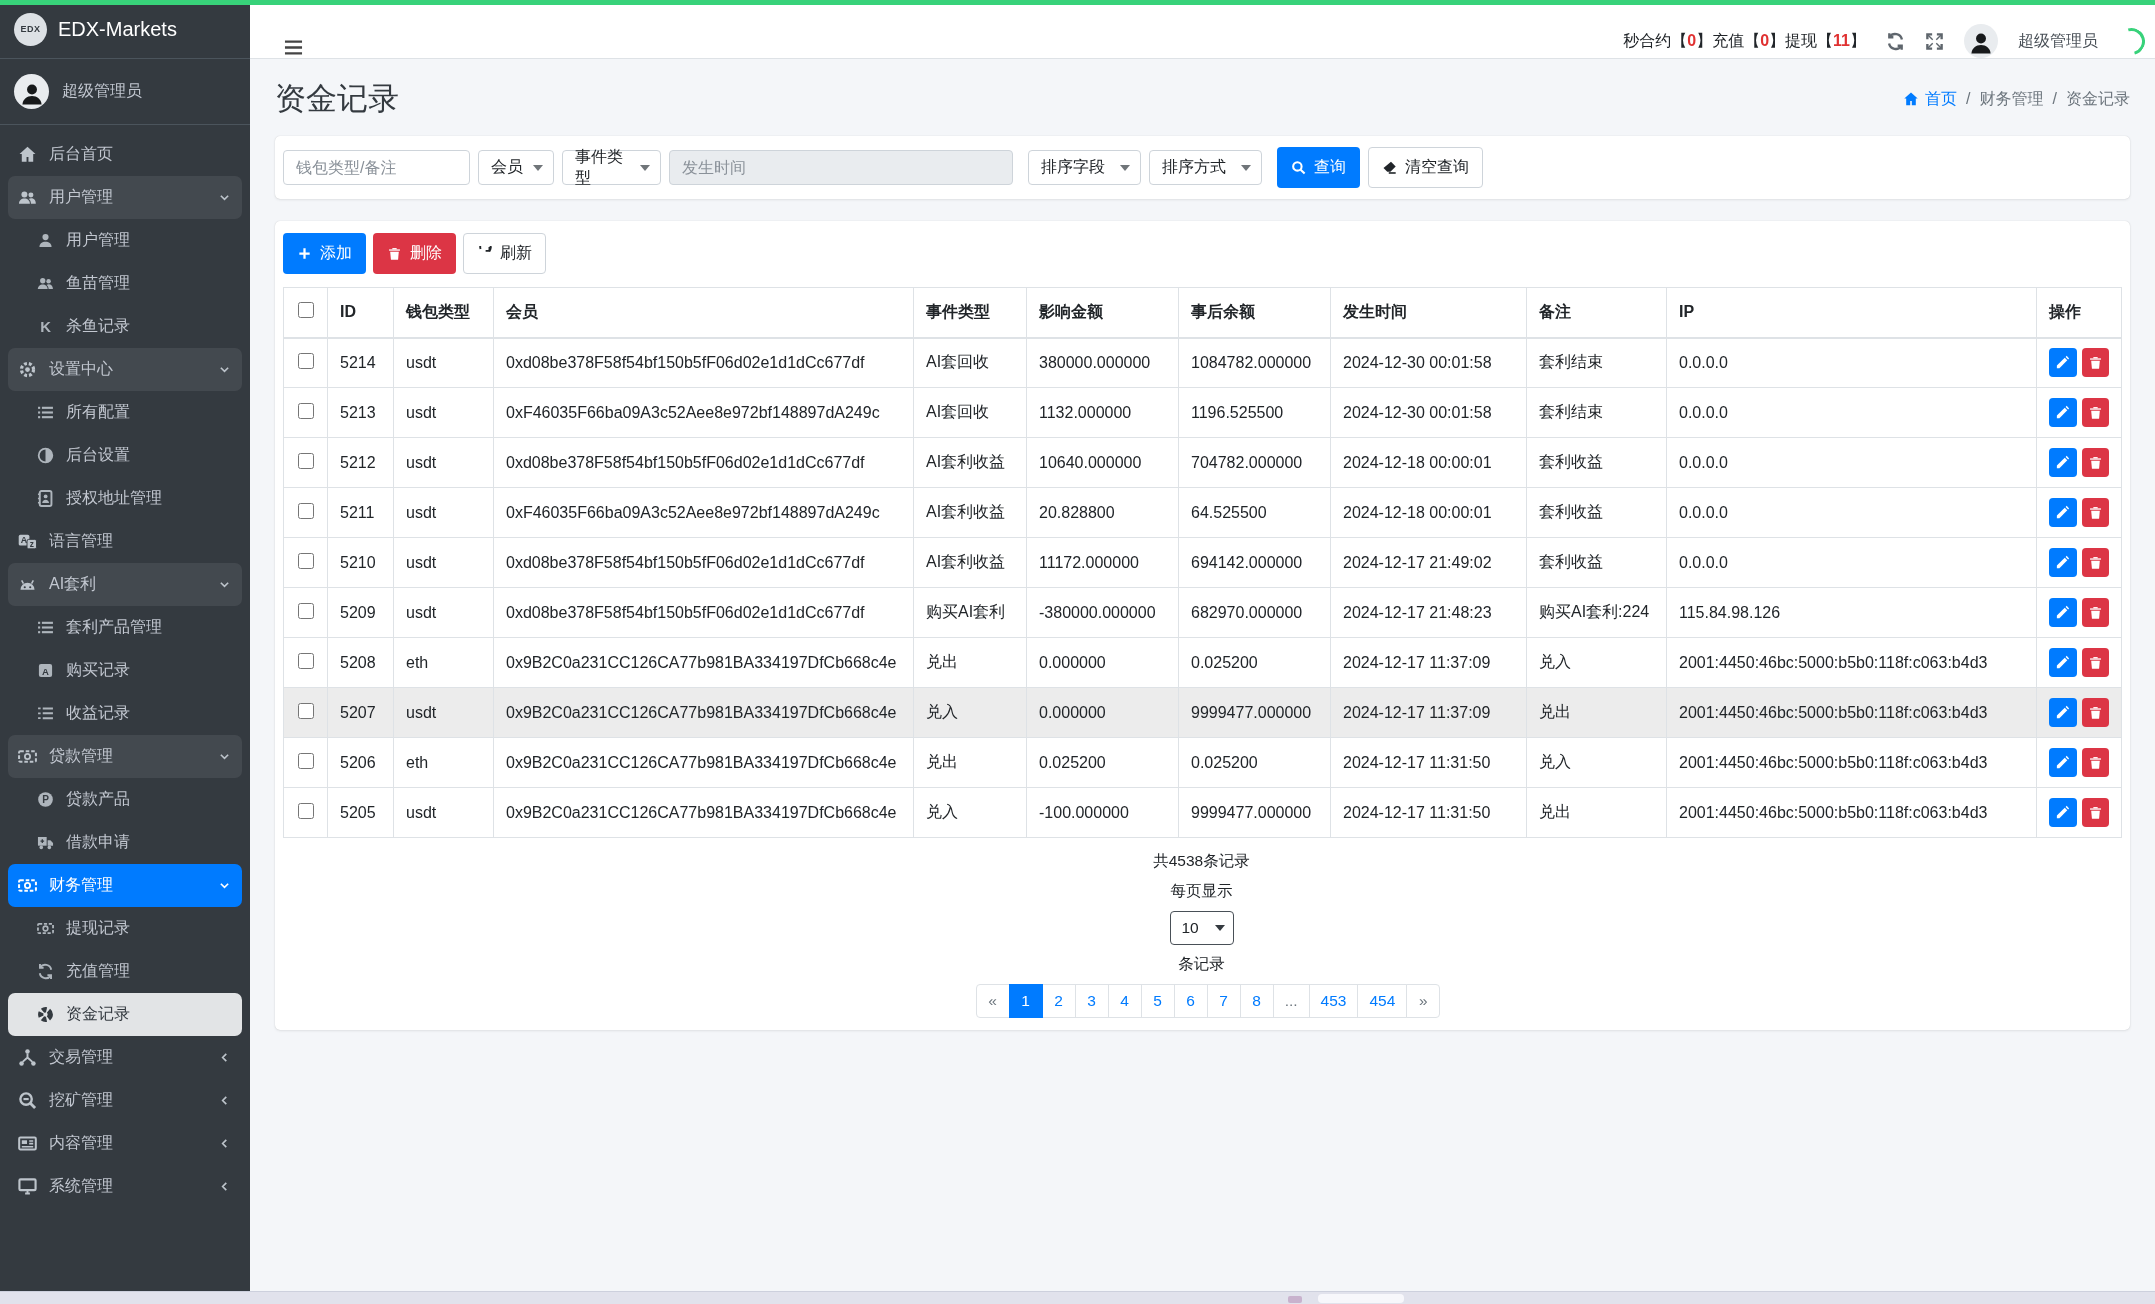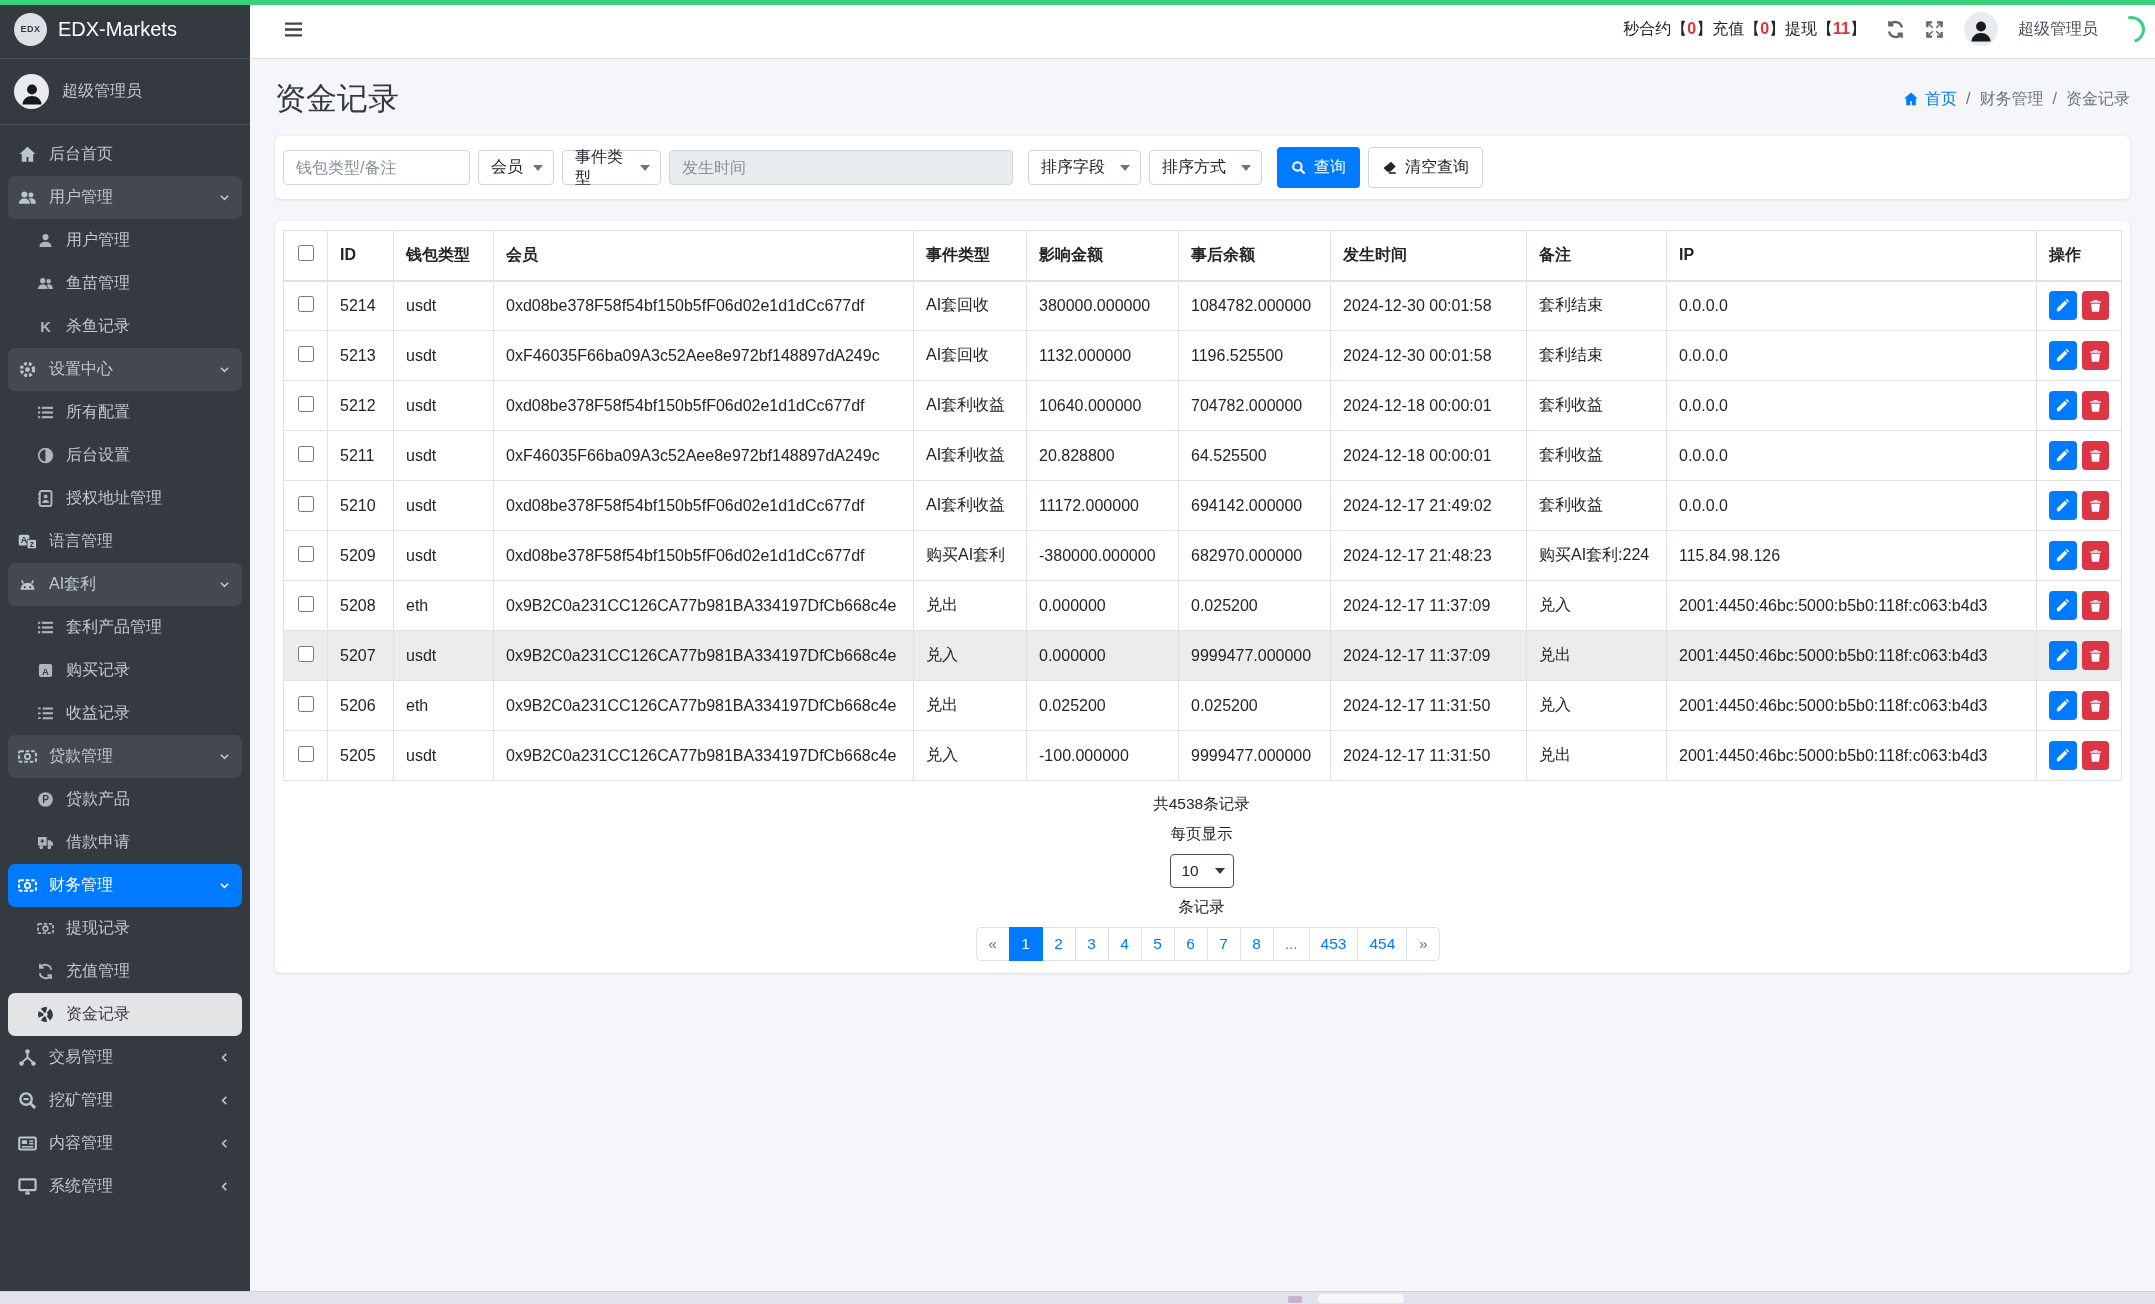--- a/index.html
+++ b/index.html
@@ -26,21 +26,21 @@
   .menu-item.child .ic{width:17px;height:17px;color:#aeb5bc;}
   .menu-item.open{background:rgba(255,255,255,.08);}
   .menu-item.active{background:#007bff;color:#fff;}
   .menu-item.active .ic{color:#fff;}
   .menu-item.active-light{background:#e2e4e6;color:#343a40;}
   .menu-item.active-light .ic{color:#343a40;}
   .chev{position:absolute;right:11px;width:13px !important;height:13px !important;margin:0 !important;color:#aab1b8;}
 
   
   .main{flex:1;display:flex;flex-direction:column;position:relative;min-width:0;}
-  .topbar{height:58px;background:#fff;border-bottom:1px solid #dee2e6;display:flex;align-items:center;
+  .topbar{height:58px;background:#fff;border-bottom:1px solid #dee2e6;display:flex;align-items:flex-end;
           justify-content:space-between;padding:0 10px 0 33px;flex-shrink:0;}
   .hamburger{color:#444;width:21px;height:21px;cursor:pointer;}
   .topbar-right{display:flex;align-items:center;gap:20px;font-size:16px;color:#212529;}
   .stats{display:flex;align-items:center;}
   .stat b{color:#e03131;font-weight:700;}
   .tb-icon{width:19px;height:19px;color:#5f666d;cursor:pointer;}
   .tb-avatar{width:34px;height:34px;}
   .tb-name{color:#495057;}
   .spinner{width:21px;height:21px;border:3px solid #38d27a;border-left-color:transparent;border-bottom-color:transparent;
            border-radius:50%;transform:rotate(30deg);flex-shrink:0;}
@@ -434,20 +434,43 @@
         <button class="btn btn-outline">
           <svg class="ic" viewBox="0 0 16 16" fill="currentColor">
               <path d="M9.6 1.8 14.6 6.8 9 12.4H5.6L1.6 8.4z"></path>
               <rect x="7.2" y="13" width="7.4" height="1.7"></rect>
             </svg>
           <span>清空查询</span>
         </button>
       </div>
 
       <div class="card table-card">
+        <div class="toolbar">
+          <button class="btn btn-primary">
+            <svg class="ic" viewBox="0 0 16 16" fill="none" stroke="currentColor" stroke-width="2.4">
+                <path d="M8 2.5v11M2.5 8h11"></path>
+              </svg>
+            <span>添加</span>
+          </button>
+          <button class="btn btn-danger">
+            <svg class="ic" viewBox="0 0 16 16" fill="currentColor">
+                <path d="M2.2 3.6h11.6v1.4H2.2z"></path>
+                <path d="M5.7 3.6V2.2h4.6v1.4z"></path>
+                <path d="M3.4 6h9.2l-.8 8.6H4.2z"></path>
+              </svg>
+            <span>删除</span>
+          </button>
+          <button class="btn btn-outline">
+            <svg class="ic" viewBox="0 0 16 16" fill="none" stroke="currentColor" stroke-width="2">
+                <path d="M12.9 5.3A5.5 5.5 0 103.8 3.2"></path>
+                <path d="M13.3 1.1v4.1H9.2"></path>
+              </svg>
+            <span>刷新</span>
+          </button>
+        </div>
 
         <table>
           <colgroup>
             <col style="width:44px">
               <col style="width:66px">
               <col style="width:100px">
               <col style="width:420px">
             <col style="width:113px">
               <col style="width:152px">
               <col style="width:152px">

